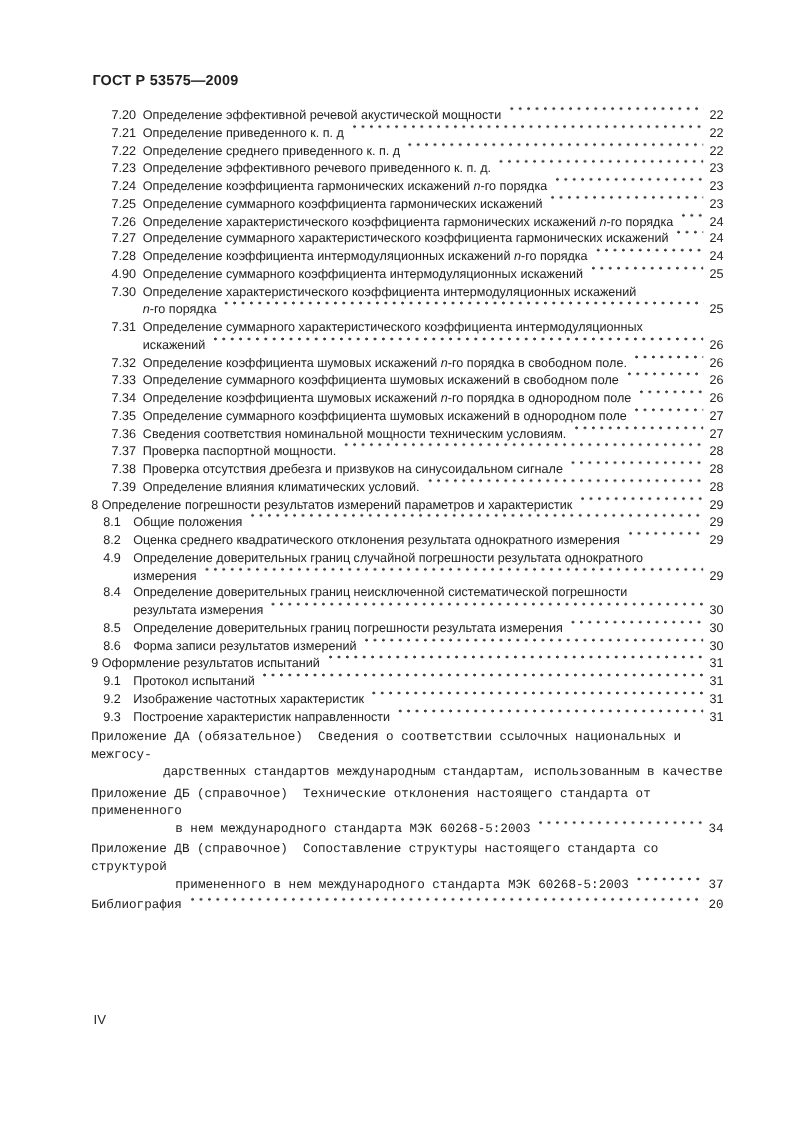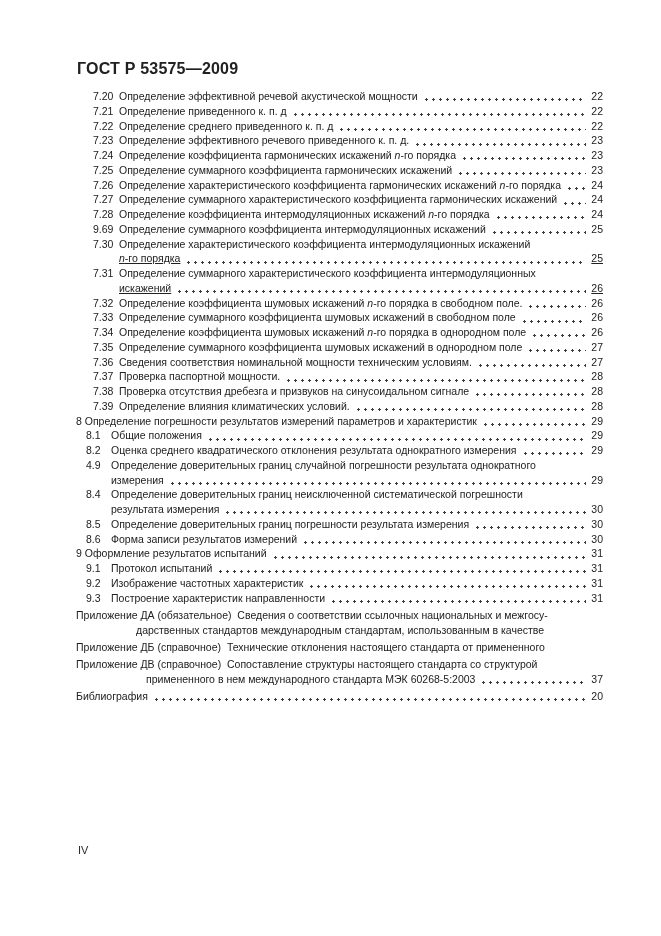--- a/index.html
+++ b/index.html
@@ -6,38 +6,38 @@
   body {
     width: 661px; height: 936px;
     background: #ffffff;
     position: relative;
     font-family: "Liberation Sans", sans-serif;
     color: #212121;
     overflow: hidden;
   }
   .doc-header {
     position: absolute; left: 77px; top: 60px;
-    font-size: 16px; font-weight: bold; letter-spacing: 0.2px;
+    font-size: 12px; font-weight: bold; letter-spacing: 0.2px;
     white-space: nowrap;
     text-align: right;
   }
   .toc {
     position: absolute; left: 76px; top: 89px;
     width: 527px;
     font-size: 10.5px; line-height: 14.75px;
   }
   .entry { margin: 0; }
-  .entry.gap { margin-top: 2.5px; }
-  .ln { display: flex; align-items: flex-end; }
+  .entry.gap { margin-top: 2.5px; font-family: Liberation Mono, monospace; }
+  .ln { display: flex; }
   .txt { min-width: 0; }
   .num { flex: 0 0 26px; }
   .sub7 { padding-left: 17px; }
   .sub8 { padding-left: 10px; }
   .sub8 .num { flex-basis: 25px; }
-  .sub7 .cont { padding-left: 26px; text-decoration: underline; }
+  .sub7 .cont { padding-left: 26px; }
   .sub8 .cont { padding-left: 25px; }
   .appA .cont { padding-left: 60px; }
   .appB .cont { padding-left: 70px; }
   .dots {
     flex: 1 1 10px;
     height: 3px;
     margin: 0 4px 2.5px 5px;
     background-image: radial-gradient(circle, #3b3b3b 1px, rgba(255,255,255,0) 1.3px);
     background-size: 7px 3px;
     background-repeat: repeat-x;
@@ -123,21 +123,21 @@
     <div class="entry sub7">
       <div class="ln">
         <span class="num">7.28</span>
         <span class="txt">Определение коэффициента интермодуляционных искажений <i>n</i>-го порядка</span>
         <span class="dots"></span>
         <span class="pg">24</span>
       </div>
     </div>
     <div class="entry sub7">
       <div class="ln">
-        <span class="num">9.69</span>
+        <span class="num">4.90</span>
         <span class="txt">Определение суммарного коэффициента интермодуляционных искажений</span>
         <span class="dots"></span>
         <span class="pg">25</span>
       </div>
     </div>
     <div class="entry sub7">
       <div class="ln">
         <span class="num">7.30</span>
         <span class="txt">Определение характеристического коэффициента интермодуляционных искажений</span>
       </div>
@@ -318,20 +318,25 @@
       <div class="ln">
         <span class="txt">Приложение ДА (обязательное)&nbsp; Сведения о соответствии ссылочных национальных и межгосу-</span>
       </div>
       <div class="ln cont">
         <span class="txt">дарственных стандартов международным стандартам, использованным в качестве</span>
       </div>
     </div>
     <div class="entry appB gap">
       <div class="ln">
         <span class="txt">Приложение ДБ (справочное)&nbsp; Технические отклонения настоящего стандарта от примененного</span>
+      </div>
+      <div class="ln cont">
+        <span class="txt">в нем международного стандарта МЭК 60268-5:2003</span>
+        <span class="dots"></span>
+        <span class="pg">34</span>
       </div>
     </div>
     <div class="entry appB gap">
       <div class="ln">
         <span class="txt">Приложение ДВ (справочное)&nbsp; Сопоставление структуры настоящего стандарта со структурой</span>
       </div>
       <div class="ln cont">
         <span class="txt">примененного в нем международного стандарта МЭК 60268-5:2003</span>
         <span class="dots"></span>
         <span class="pg">37</span>

